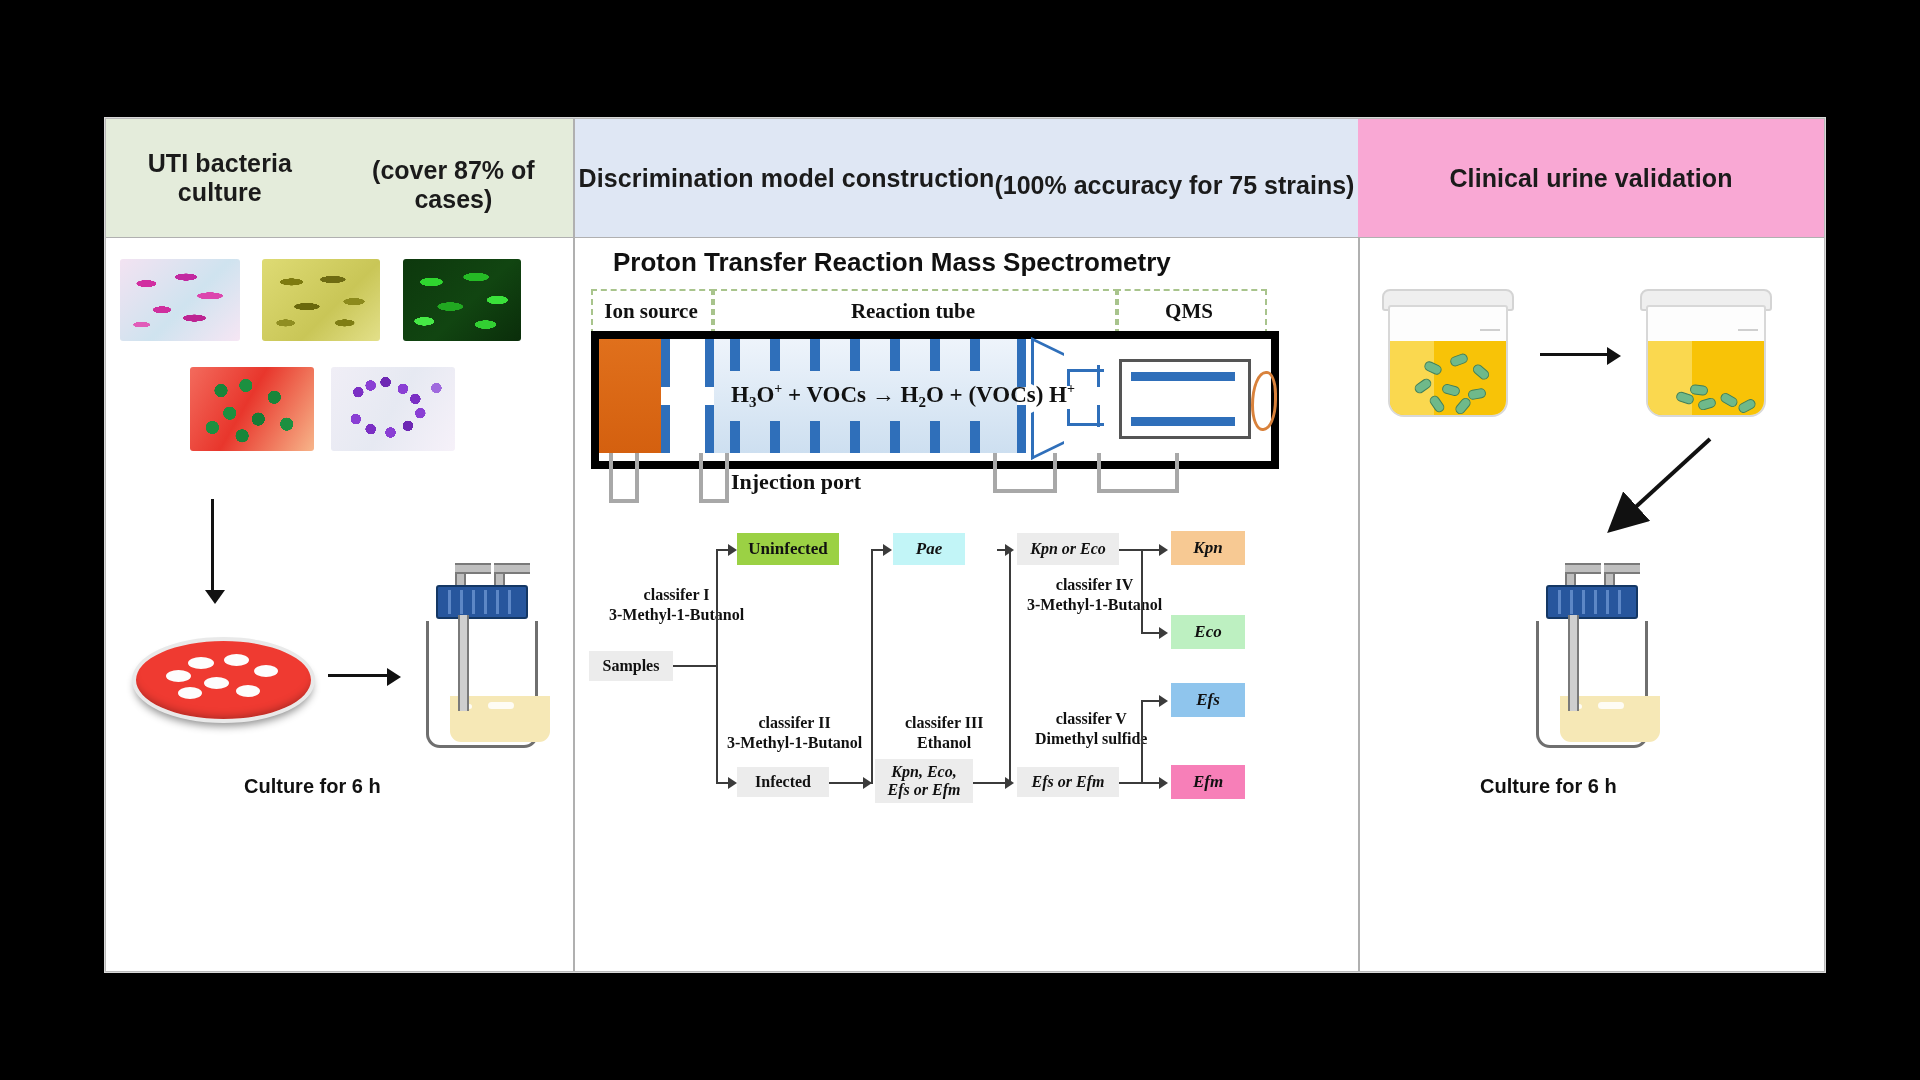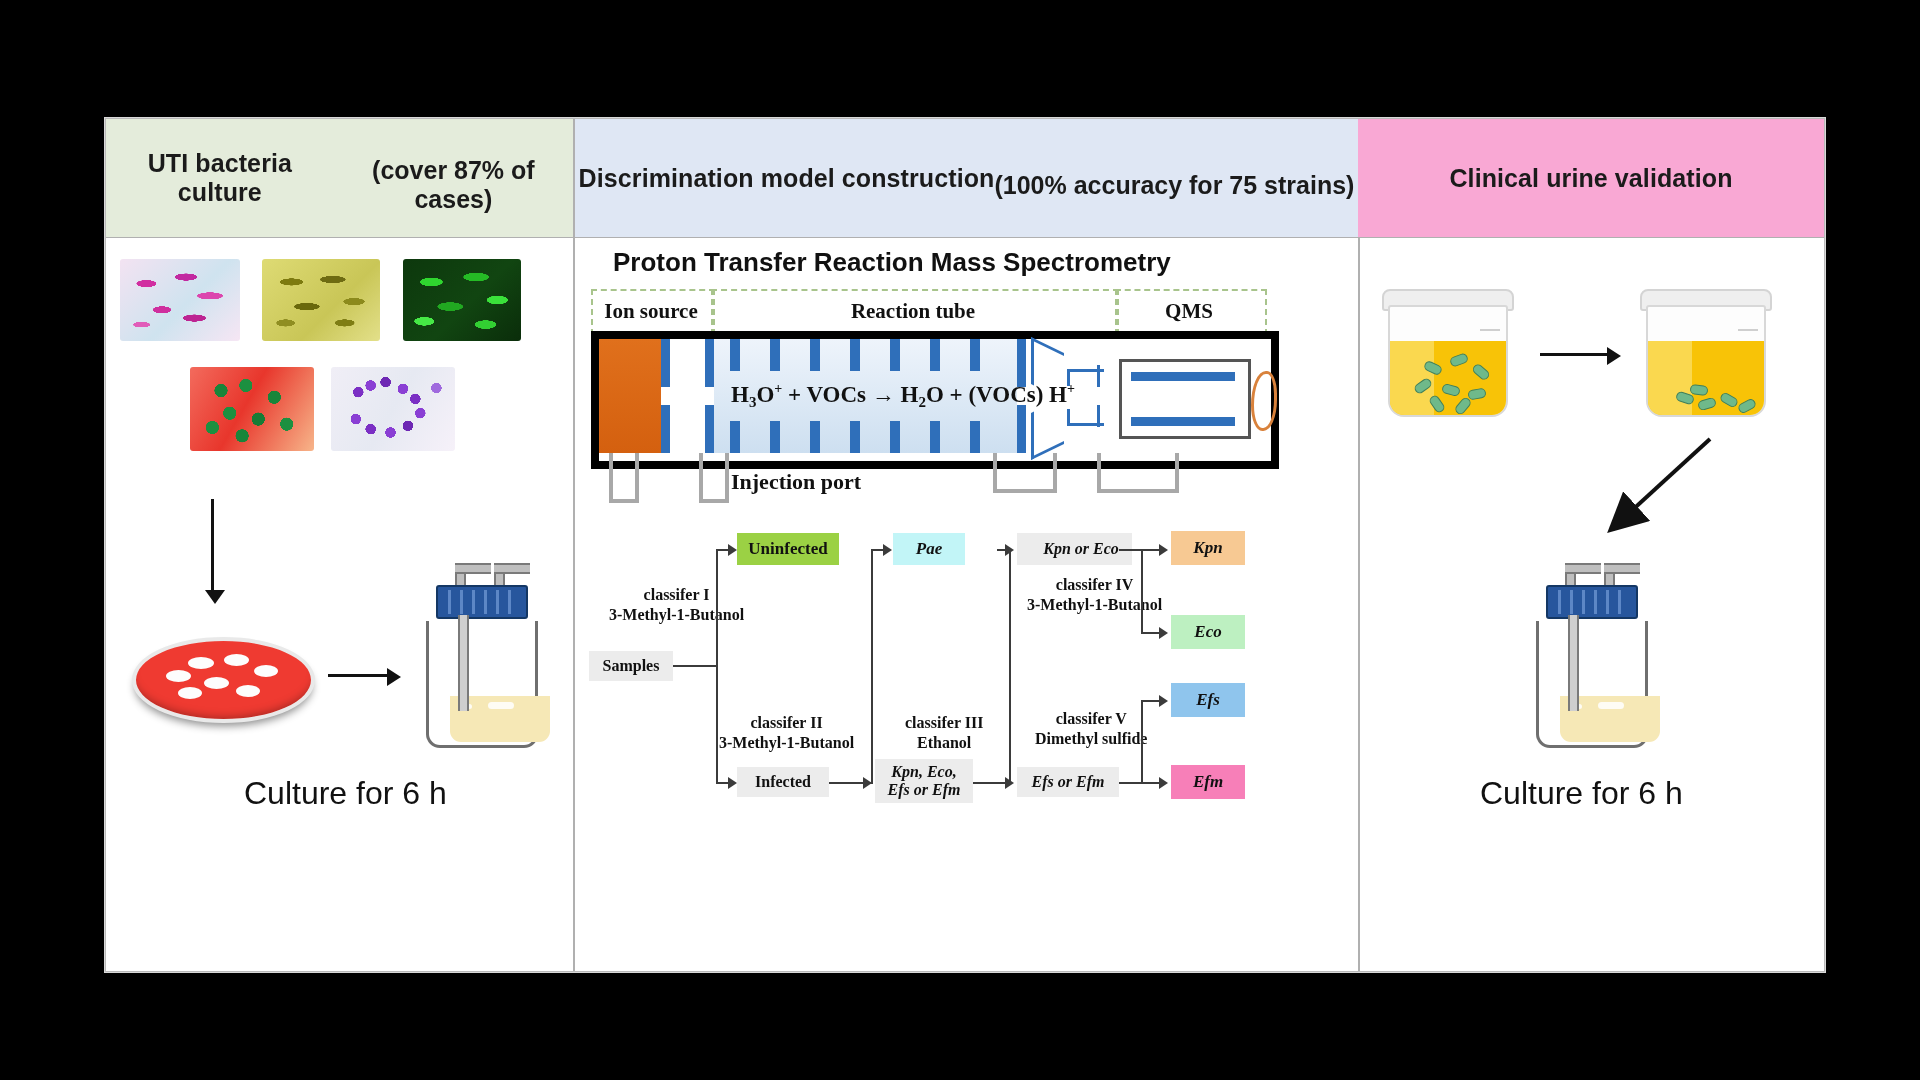--- a/index.html
+++ b/index.html
@@ -27,21 +27,21 @@
   #hdr-mid  {background:#dfe7f4;}
   #hdr-right{background:#f9a8d4;}
   .hdr .l1{font-size:25px;font-weight:bold;color:#1b1b1b;letter-spacing:.1px;}
   .hdr .l2{font-size:25px;font-weight:bold;color:#1b1b1b;margin-top:14px;}
 
   .body{position:absolute;left:0;right:0;top:118px;bottom:0;}
 
   
   .microph{position:absolute;border-radius:3px;filter:blur(.4px);}
 
-  .cap{position:absolute;font-size:32px;font-weight:normal;color:#111;}
+  .cap{position:absolute;font-size:20px;font-weight:bold;color:#111;}
 
   
   .arrow-v{position:absolute;width:0;border-left:3px solid #111;}
   .arrow-v::after{content:"";position:absolute;left:-9px;bottom:-13px;
     border-left:10px solid transparent;border-right:10px solid transparent;border-top:14px solid #111;}
   .arrow-h{position:absolute;height:0;border-top:3px solid #111;}
   .arrow-h::after{content:"";position:absolute;right:-13px;top:-9px;
     border-top:9px solid transparent;border-bottom:9px solid transparent;border-left:14px solid #111;}
   .arrow-diag{position:absolute;}
 
@@ -289,34 +289,34 @@
 
         <div class="node grey" style="left:162px;top:244px;width:92px;height:30px;">Infected</div>
 
         <div class="node ital" style="left:318px;top:10px;width:72px;height:32px;background:#c2f5f7;font-size:17px;">Pae</div>
 
         <div class="node grey ital" style="left:300px;top:236px;width:98px;height:44px;flex-direction:column;">
           <span>Kpn, Eco,</span>
           <span>Efs or Efm</span>
         </div>
 
-        <div class="node grey ital" style="left:442px;top:10px;width:102px;height:32px;padding-left:13px;">Kpn or Eco</div>
+        <div class="node grey ital" style="left:442px;top:10px;width:102px;height:32px;">Kpn or Eco</div>
 
         <div class="node grey ital" style="left:442px;top:244px;width:102px;height:30px;">Efs or Efm</div>
 
         <div class="node ital" style="left:596px;top:8px;width:74px;height:34px;background:#f7c993;font-size:17px;">Kpn</div>
         <div class="node ital" style="left:596px;top:92px;width:74px;height:34px;background:#bdf0c1;font-size:17px;">Eco</div>
         <div class="node ital" style="left:596px;top:160px;width:74px;height:34px;background:#8fc5ed;font-size:17px;">Efs</div>
         <div class="node ital" style="left:596px;top:242px;width:74px;height:34px;background:#f77fb8;font-size:17px;">Efm</div>
 
         <div class="clab" style="left:34px;top:62px;">
           <span>classifer I</span><br>
           <span>3-Methyl-1-Butanol</span>
         </div>
-        <div class="clab" style="left:144px;top:190px;">
+        <div class="clab" style="left:152px;top:190px;">
           <span>classifer II</span><br>
           <span>3-Methyl-1-Butanol</span>
         </div>
         <div class="clab" style="left:330px;top:190px;">
           <span>classifer III</span><br>
           <span>Ethanol</span>
         </div>
         <div class="clab" style="left:452px;top:52px;">
           <span>classifer IV</span><br>
           <span>3-Methyl-1-Butanol</span>

